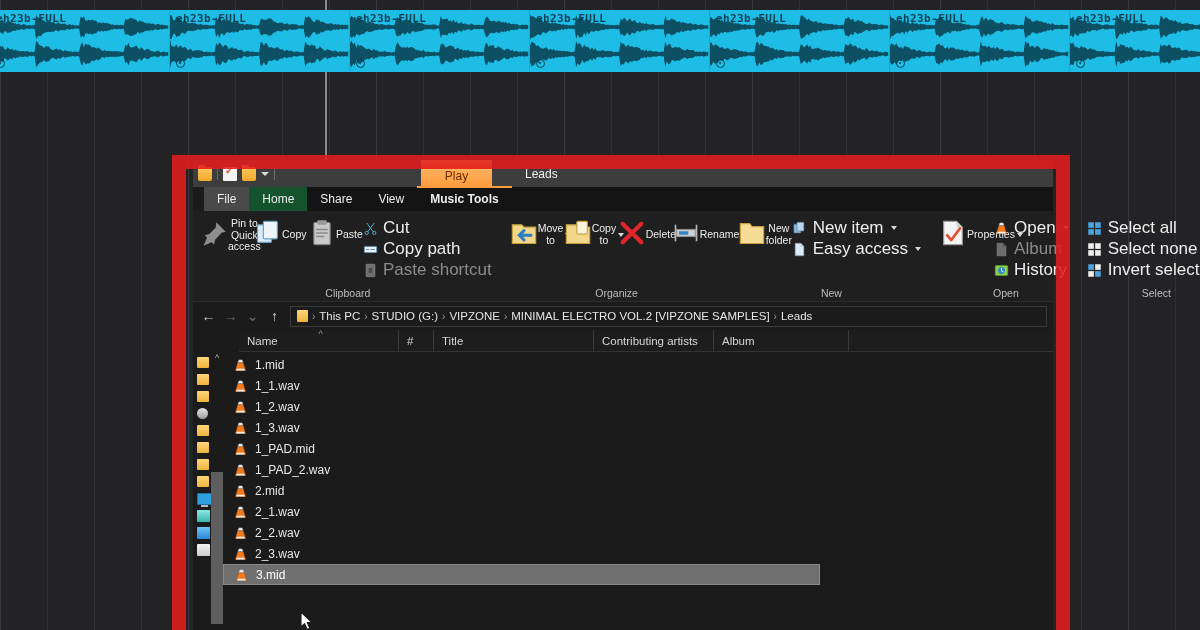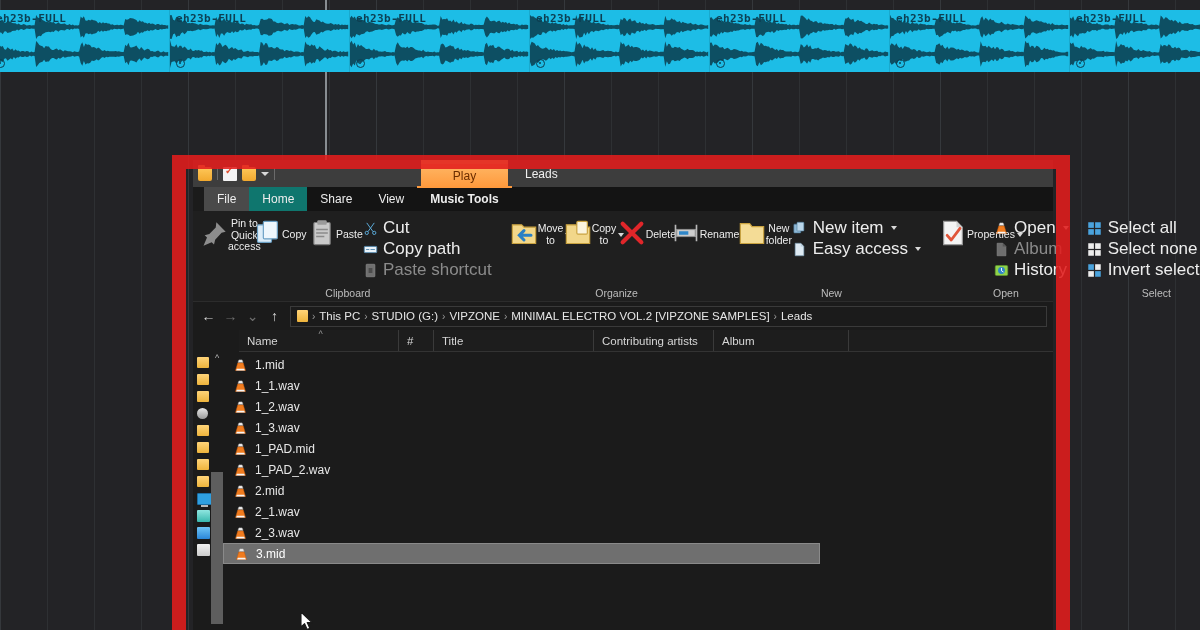--- a/index.html
+++ b/index.html
@@ -79,33 +79,33 @@
     background:#f4f4f4; border-radius:1px;
   }
   .ic-props::after{
     content:"✓"; position:absolute; left:2px; top:-2px;
     font-size:10px; color:#e04b2a; font-weight:bold;
   }
   .qat-sep { width:1px; height:12px; background:#6a6a6a; }
   .qat-caret { width:0;height:0;border-left:4px solid transparent;border-right:4px solid transparent;border-top:4px solid #d8d8d8; }
 
   #playtab {
-    position:absolute; left:228px; top:0; width:87px; height:27px;
+    position:absolute; left:228px; top:0; width:71px; height:27px;
     background:linear-gradient(#ffb765,#ff9a3d);
     border-top:4px solid #f2e57a;
     display:flex; align-items:center; justify-content:center;
     font-size:12px; color:#6b2d00;
   }
   #wintitle { position:absolute; left:332px; top:0; height:27px; display:flex; align-items:center; font-size:12px; color:#f0f0f0; }
 
   
   #tabstrip { height:24px; background:#141414; display:flex; align-items:stretch; font-size:12px;margin-left:11px; }
   .tab { display:flex; align-items:center; padding:0 13px; color:#ededed; cursor:default; white-space:nowrap; }
   .tab.file { background:#4a4a4a; }
-  .tab.active { background:#0f766e; }
+  .tab.active { background:#14532d; }
   .tab.ctx { position:relative;font-weight:bold; }
   .tab.ctx::before {
     content:""; position:absolute; left:0; right:0; top:-1px; height:2px; background:#ff9a3d;
   }
 
   
   #ribbon { height:91px; background:#1f1f1f; display:flex; position:relative; border-bottom:1px solid #2c2c2c; }
   .grp { position:relative; display:flex; flex-direction:column; height:100%; }
   .grp-body { flex:1; display:flex; align-items:flex-start; padding:5px 7px 0 7px; gap:2px; }
   .grp-name { height:15px; text-align:center; font-size:10.5px; color:#bdbdbd; line-height:15px; }
@@ -712,20 +712,30 @@
           <span>2_1.wav</span>
         </div>
         <div class="frow">
           <span class="vlc">
             <svg width="15" height="15" viewBox="0 0 24 24">
               <path d="M9.5 3h5l1.6 4h-8.2z" fill="#f0f0f0" stroke="#b8b8b8" stroke-width="0.8"></path>
               <path d="M7.6 8 L16.4 8 L20 20 H4 Z" fill="#f07b1e" stroke="#c25d10" stroke-width="0.8"></path>
               <path d="M6.2 17 H17.8 L19 20 H5 Z" fill="#f6f6f6"></path>
             </svg>
           </span>
+          <span>2_2.wav</span>
+        </div>
+        <div class="frow">
+          <span class="vlc">
+            <svg width="15" height="15" viewBox="0 0 24 24">
+              <path d="M9.5 3h5l1.6 4h-8.2z" fill="#f0f0f0" stroke="#b8b8b8" stroke-width="0.8"></path>
+              <path d="M7.6 8 L16.4 8 L20 20 H4 Z" fill="#f07b1e" stroke="#c25d10" stroke-width="0.8"></path>
+              <path d="M6.2 17 H17.8 L19 20 H5 Z" fill="#f6f6f6"></path>
+            </svg>
+          </span>
           <span>2_3.wav</span>
         </div>
         <div class="frow sel">
           <span class="vlc">
             <svg width="15" height="15" viewBox="0 0 24 24">
               <path d="M9.5 3h5l1.6 4h-8.2z" fill="#f0f0f0" stroke="#b8b8b8" stroke-width="0.8"></path>
               <path d="M7.6 8 L16.4 8 L20 20 H4 Z" fill="#f07b1e" stroke="#c25d10" stroke-width="0.8"></path>
               <path d="M6.2 17 H17.8 L19 20 H5 Z" fill="#f6f6f6"></path>
             </svg>
           </span>

